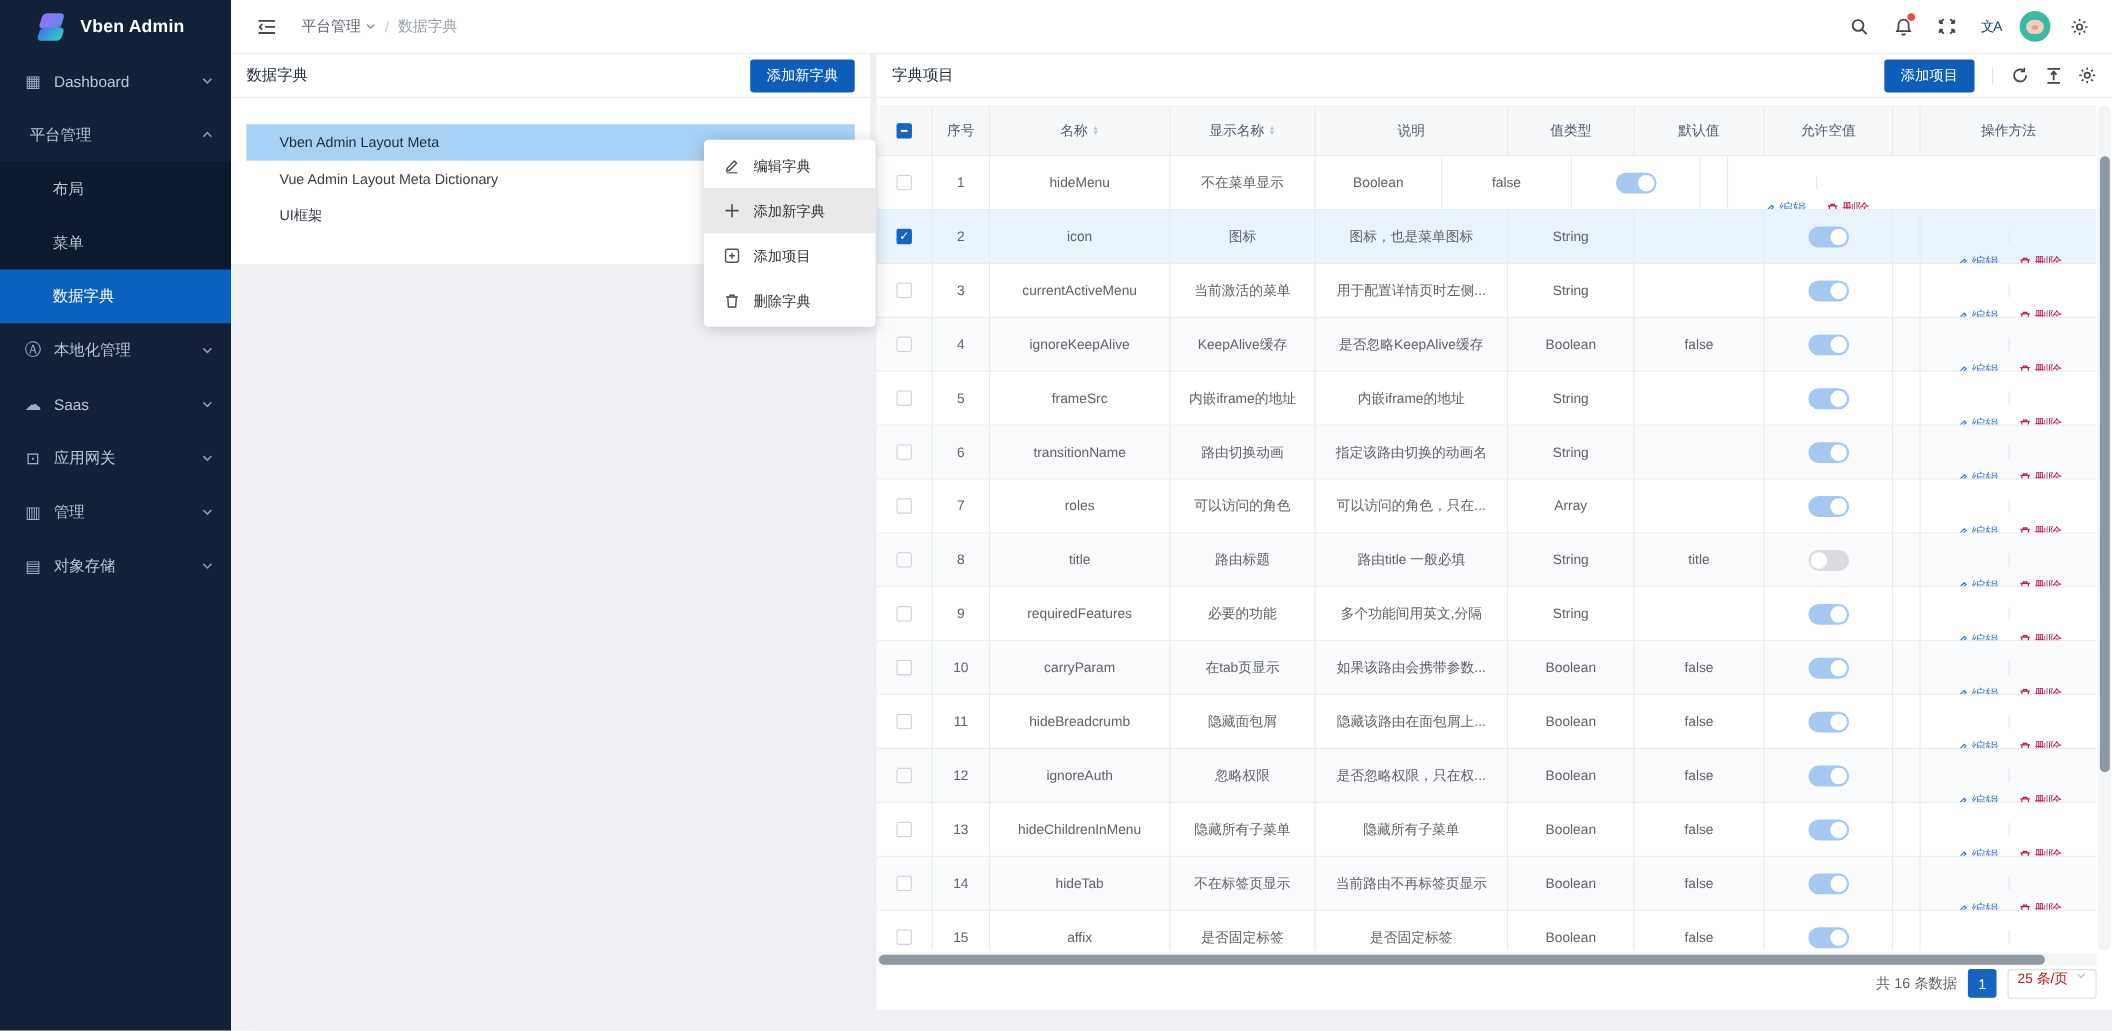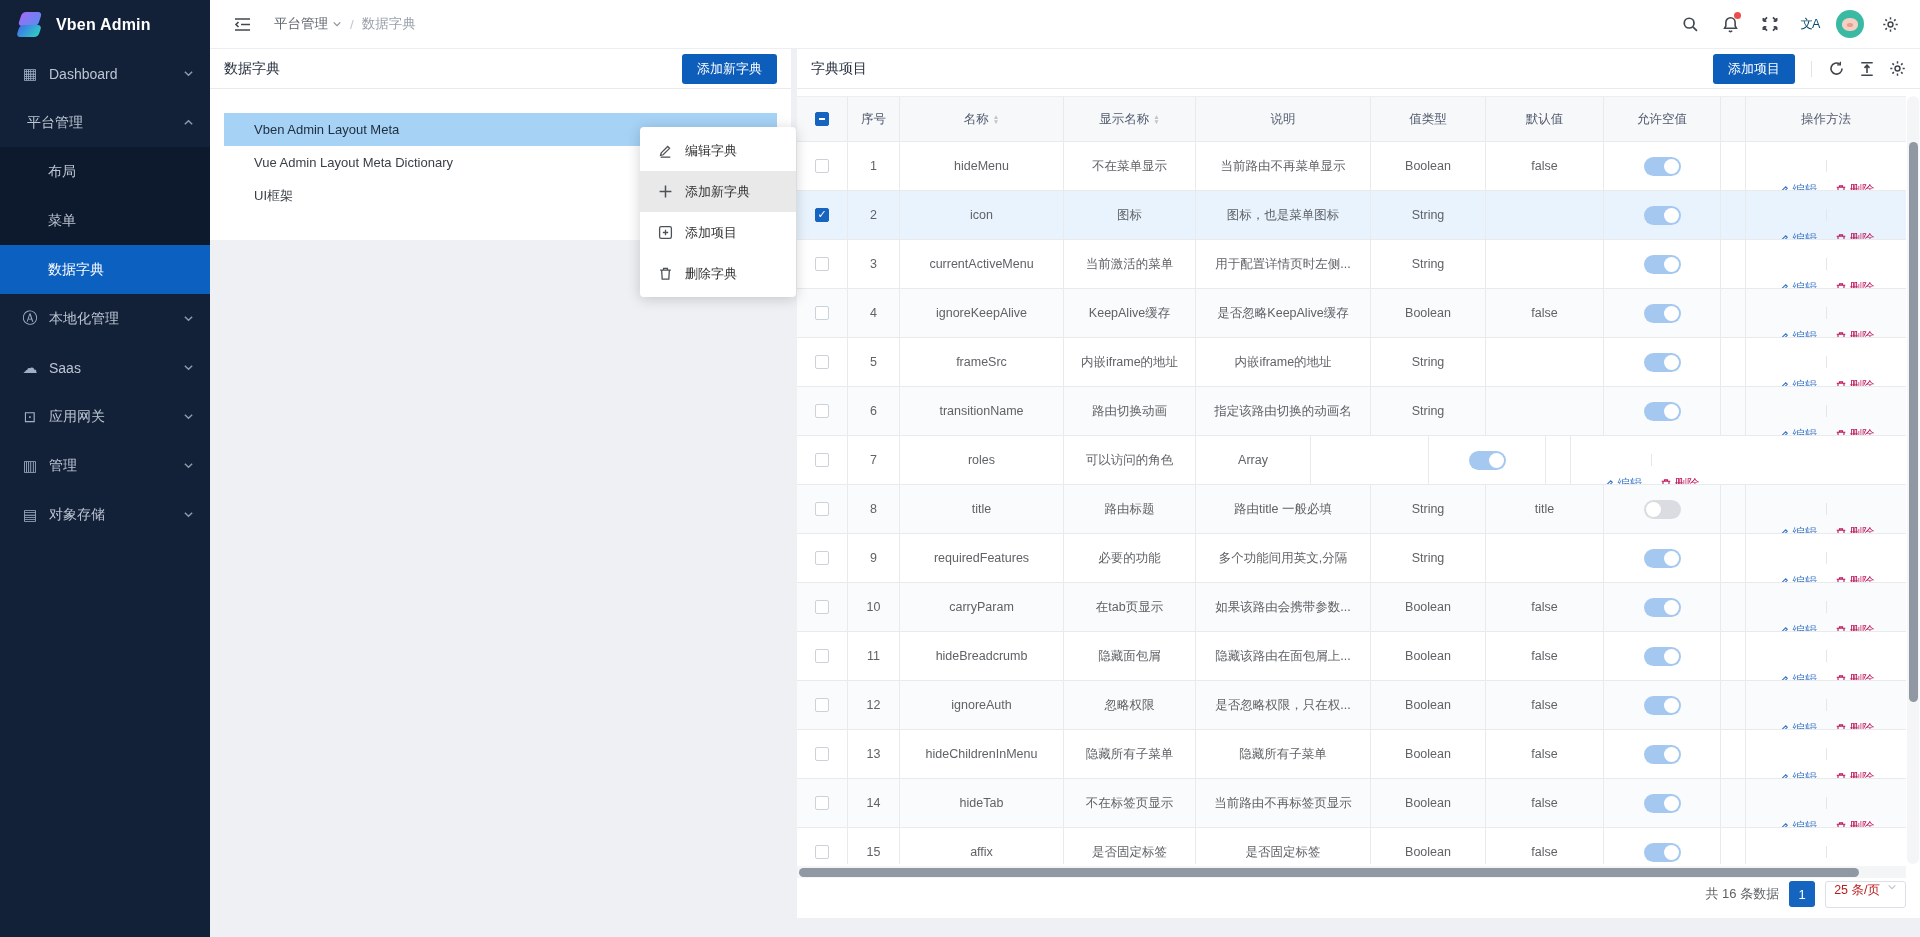--- a/index.html
+++ b/index.html
@@ -2,21 +2,21 @@
 <html><head>
 <meta charset="utf-8">
 <style>
   * { margin:0; padding:0; box-sizing:border-box; }
   html,body { width:1920px; height:937px; overflow:hidden; }
   body { font-family:"Liberation Sans","DejaVu Sans",sans-serif; background:#eef0f4; color:#333; position:relative; }
   svg { display:block; }
 
   
   .sidebar { position:absolute; left:0; top:0; width:210px; height:937px; background:#122138; z-index:5; }
-  .logo-row { height:49px; display:flex; align-items:center; padding-left:16px; gap:10px; }
+  .logo-row { height:49px; display:flex; align-items:center; padding-left:33px; gap:10px; }
   .logo-mark { width:30px; height:26px; position:relative; }
   .logo-mark i { position:absolute; border-radius:4px; }
   .logo-mark .l1 { width:20px; height:14px; left:4px; top:0; transform:skewX(-18deg); background:linear-gradient(120deg,#a06bf5,#5a8cf0); }
   .logo-mark .l2 { width:22px; height:12px; left:2px; top:13px; transform:skewX(-18deg); background:linear-gradient(120deg,#3f72e8,#2fd0c5); }
   .logo-text { color:#fff; font-size:16px; font-weight:bold; letter-spacing:.2px; }
   .menu { position:absolute; top:49px; left:0; right:0; }
   .mi { height:49px; display:flex; align-items:center; padding:0 16px 0 20px; color:#bcc5d3; font-size:14px; cursor:pointer; position:relative; }
   .mi .mi-icon { width:20px; margin-right:9px; font-size:15px; color:#9fb0c5; text-align:center; }
   .mi .mi-icon:empty { display:none; }
   .mi.sec { padding-left:27px; }
@@ -366,21 +366,20 @@
 
     <div class="tbody">
 
         <div class="trow">
           <div class="td c-cb">
             <span class="cb"></span>
           </div>
           <div class="td c-num">1</div>
           <div class="td c-name">hideMenu</div>
           <div class="td c-disp">不在菜单显示</div>
-          <div class="td c-desc">当前路由不再菜单显示</div>
           <div class="td c-type">Boolean</div>
           <div class="td c-def">false</div>
           <div class="td c-null">
             <span class="toggle">
               <span class="knob"></span>
             </span>
           </div>
           <div class="td c-sp"></div>
           <div class="td c-ops">
             <span class="op edit">
@@ -570,20 +569,21 @@
           </div>
         </div>
 
         <div class="trow">
           <div class="td c-cb">
             <span class="cb"></span>
           </div>
           <div class="td c-num">7</div>
           <div class="td c-name">roles</div>
           <div class="td c-disp">可以访问的角色</div>
+          <div class="td c-desc">可以访问的角色，只在...</div>
           <div class="td c-type">Array</div>
           <div class="td c-def"></div>
           <div class="td c-null">
             <span class="toggle">
               <span class="knob"></span>
             </span>
           </div>
           <div class="td c-sp"></div>
           <div class="td c-ops">
             <span class="op edit">

